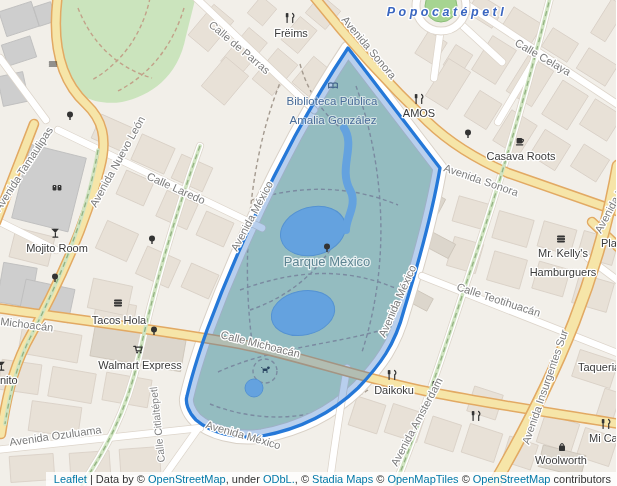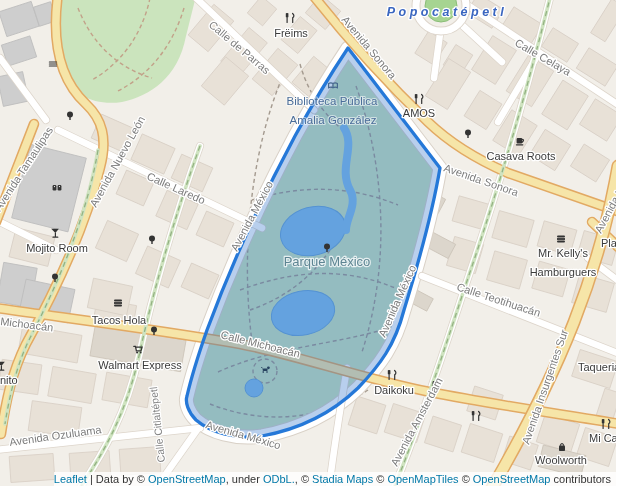--- a/index.html
+++ b/index.html
@@ -34,21 +34,21 @@
   .pond{fill:#84bdeb;stroke:#6ca6d8;stroke-width:1;}
   .green{fill:#cbe4bd;}
   .icon{stroke:#333;stroke-width:1.2;stroke-linecap:round;fill:none;}
   .icon-fill{fill:#333;stroke:none;}
   
   .poly-ring{fill:none;stroke:#ffffff;stroke-width:13;stroke-linejoin:round;}
   .poly-ring-c{fill:none;stroke:#d9d1c7;stroke-width:15;stroke-linejoin:round;}
   .poly{fill:rgba(35,105,200,0.32);stroke:#2578d8;stroke-width:3.3;stroke-linejoin:round;}
   
   .attrib{position:absolute;right:0;bottom:0;height:14px;line-height:14px;background:rgba(255,255,255,0.8);
-          font-size:11px;color:#333;padding:0 5px 0 0;white-space:nowrap;}
+          font-size:11px;color:#333;padding:0 5px 0 8px;white-space:nowrap;}
   .attrib a{color:#0078a8;text-decoration:none;cursor:pointer;}
 </style>
 </head>
 <body>
 
 <div class="map">
 <svg width="617" height="486" viewBox="0 0 617 486">
   <defs>
     <path id="park-shape" d="M 348,48 L 440,168 C 432,215 420,258 404,310 C 395,345 380,365 358,388 C 330,415 295,430 262,436 C 235,440 210,432 196,420 C 188,412 185,402 187,396 C 193,370 200,350 207,330 C 230,268 258,205 295,136 C 312,105 330,75 348,48 Z"></path>
     <g id="i-fork">

